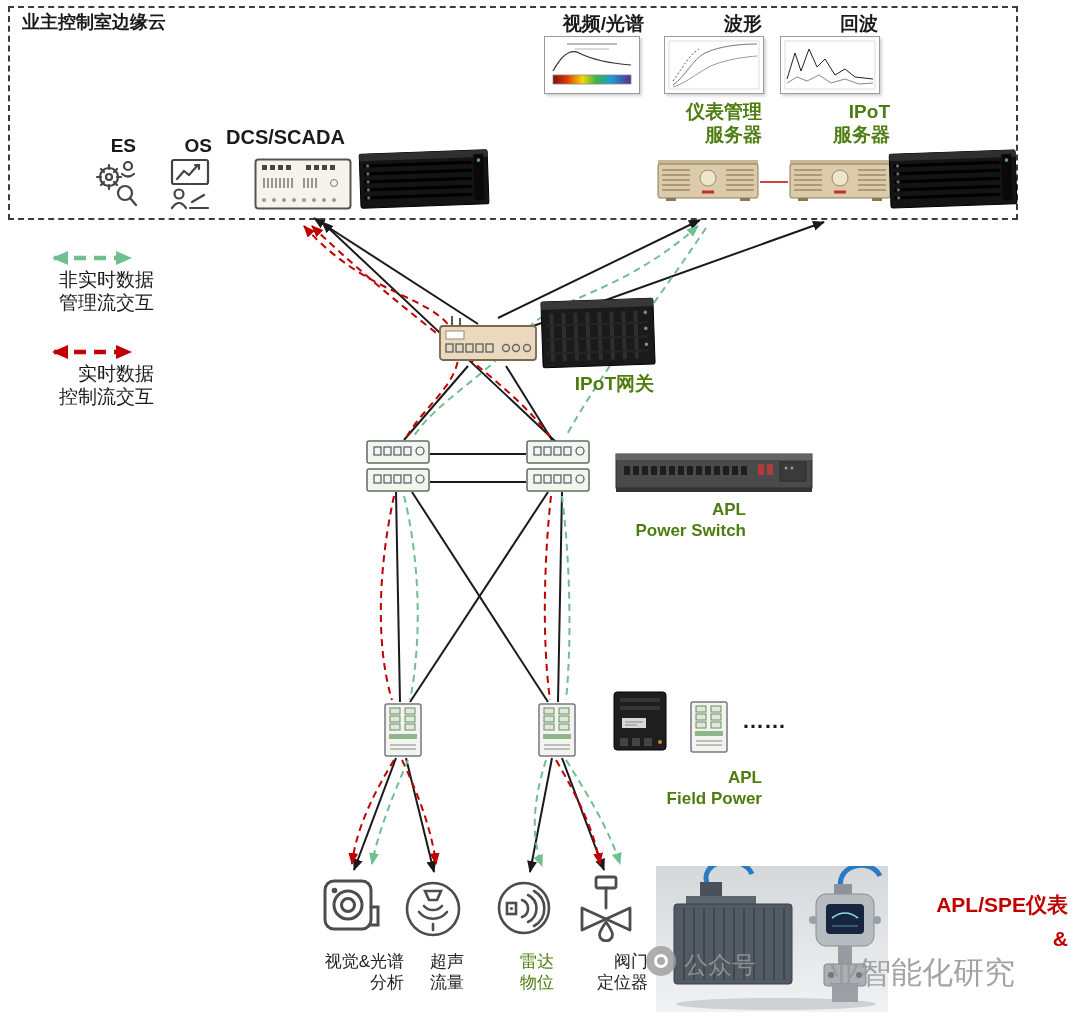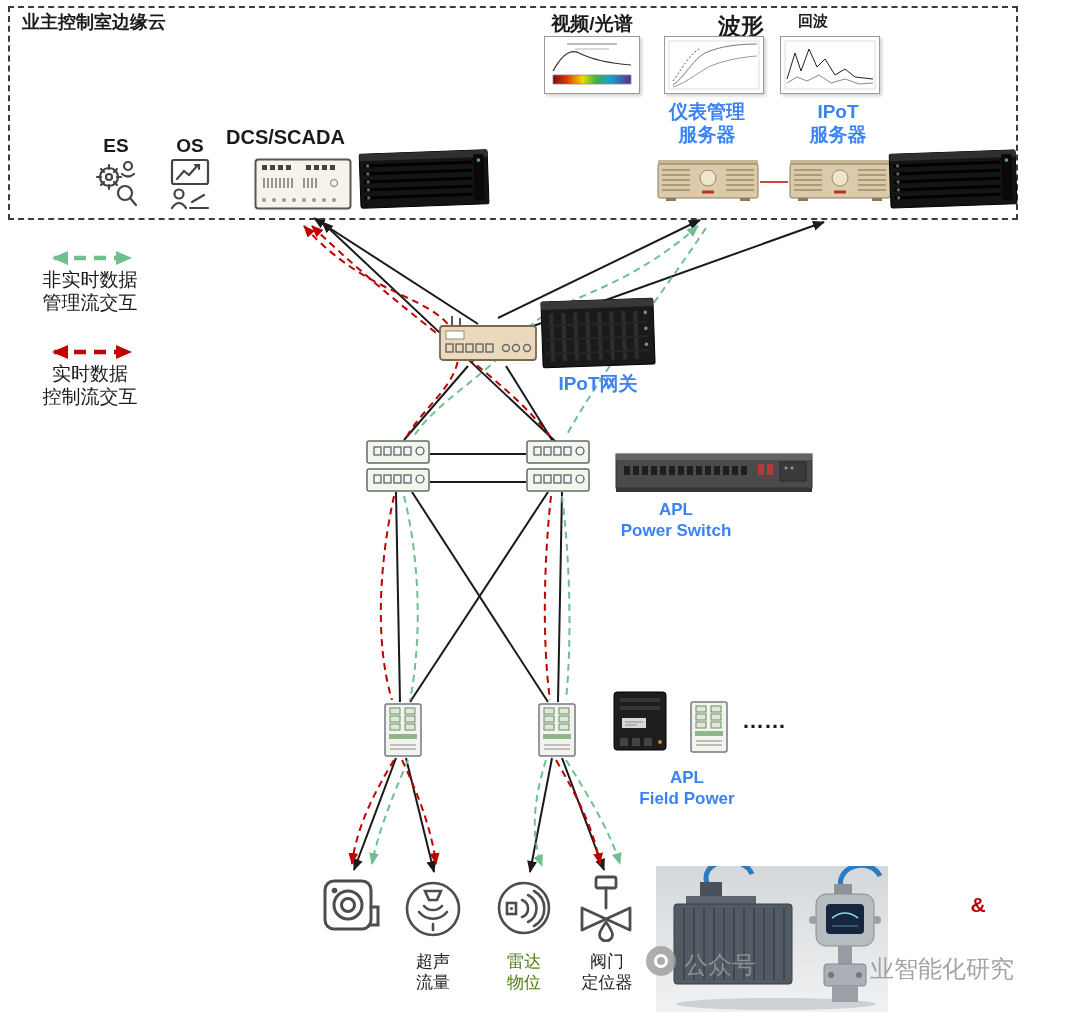--- a/index.html
+++ b/index.html
@@ -1,21 +1,21 @@
 <!DOCTYPE html>
 <html><head>
 <meta charset="utf-8">
 <style>
   html,body{margin:0;padding:0;background:#fff;}
   body{font-family:"Liberation Sans","DejaVu Sans",sans-serif;}
   #canvas{position:relative;width:1080px;height:1019px;background:#fff;overflow:hidden;}
   .lbl{position:absolute;color:#1a1a1a;line-height:1.22;}
   .bold{font-weight:700;}
-  .center{text-align:center;}
-  .orange{color:#3b82f6;}
+  .center{text-align:right;}
+  .orange{color:#4d7c0f;}
   .redtx{color:#C00000;}
   .wm{color:rgba(150,150,150,0.88);}
   .thumb{position:absolute;background:#fff;border:1px solid #999;box-shadow:2px 2px 3px rgba(0,0,0,.18);}
   .dev{position:absolute;}
   svg{display:block;}
   #wires{position:absolute;left:0;top:0;pointer-events:none;}
   .cloud-box{position:absolute;border:2px dashed #3c3c3c;background:transparent;}
   .wm-icon{position:absolute;width:30px;height:30px;border-radius:50%;background:rgba(160,160,160,.85);}
   .wm-icon::after{content:"";position:absolute;left:8px;top:8px;width:14px;height:14px;border:3px solid #fff;border-radius:50%;box-sizing:border-box;}
 </style>
@@ -86,22 +86,22 @@
     <g fill="none">
       <line x1="54" y1="258" x2="130" y2="258" stroke="#6FBF8F" stroke-width="4.5" stroke-dasharray="12 8" marker-start="url(#ag2)" marker-end="url(#ag2)"></line>
       <line x1="54" y1="352" x2="130" y2="352" stroke="#C00000" stroke-width="4.5" stroke-dasharray="12 8" marker-start="url(#ar2)" marker-end="url(#ar2)"></line>
     </g>
   </svg>
 
   <div class="cloud-box" style="left:8px;top:6px;width:1006px;height:210px;"></div>
   <div class="lbl bold" style="left:22px;top:12px;font-size:18px;">业主控制室边缘云</div>
 
   <div class="lbl bold center" style="left:540px;top:12px;width:104px;font-size:19px;">视频/光谱</div>
-  <div class="lbl bold center" style="left:692px;top:12px;width:98px;font-size:23px;">波形</div>
-  <div class="lbl bold center" style="left:764px;top:12px;width:98px;font-size:15px;">回波</div>
+  <div class="lbl bold center" style="left:664px;top:12px;width:98px;font-size:19px;">波形</div>
+  <div class="lbl bold center" style="left:780px;top:12px;width:98px;font-size:19px;">回波</div>
 
   <div class="thumb" style="left:544px;top:36px;width:94px;height:56px;">
     <svg width="94" height="56" viewBox="0 0 94 56">
       <defs>
         <linearGradient id="rb" x1="0" y1="0" x2="1" y2="0">
           <stop offset="0" stop-color="#7a0d0d"></stop>
             <stop offset="0.18" stop-color="#e03a00"></stop>
           <stop offset="0.38" stop-color="#f5d800"></stop>
             <stop offset="0.55" stop-color="#3ab54a"></stop>
           <stop offset="0.75" stop-color="#1c9ad6"></stop>
@@ -502,20 +502,24 @@
   <div class="dev" style="left:574px;top:872px;">
     <svg width="66" height="70" viewBox="0 0 66 70" fill="none" stroke="#4d4d4d" stroke-width="2.8" stroke-linecap="round" stroke-linejoin="round">
       <rect x="22" y="5" width="20" height="11" rx="2"></rect>
       <path d="M32,16 v20"></path>
       <path d="M8,36 L32,47 L8,58 Z"></path>
       <path d="M56,36 L32,47 L56,58 Z"></path>
       <path d="M32,50 c-4.5,6.5 -6.5,9.5 -6.5,12.5 a6.5 6.5 0 0 0 13,0 c0,-3 -2,-6 -6.5,-12.5 z"></path>
     </svg>
   </div>
 
+  <div class="lbl center" style="left:296px;top:952px;width:108px;font-size:17px;color:#222;">
+    <div>视觉&amp;光谱</div>
+    <div>分析</div>
+  </div>
   <div class="lbl center" style="left:402px;top:952px;width:62px;font-size:17px;color:#222;">
     <div>超声</div>
     <div>流量</div>
   </div>
   <div class="lbl center" style="left:494px;top:952px;width:60px;font-size:17px;color:#4d7c0f;">
     <div>雷达</div>
     <div>物位</div>
   </div>
   <div class="lbl center" style="left:566px;top:952px;width:82px;font-size:17px;color:#222;">
     <div>阀门</div>
@@ -562,19 +566,20 @@
       <rect x="182" y="80" width="14" height="18" fill="#969ca1"></rect>
       <rect x="168" y="98" width="42" height="22" rx="3" fill="#aab0b5" stroke="#82888d"></rect>
       <circle cx="175" cy="109" r="3" fill="#71777c"></circle>
         <circle cx="203" cy="109" r="3" fill="#71777c"></circle>
       <rect x="176" y="120" width="26" height="16" fill="#9aa0a5"></rect>
     </svg>
   </div>
 
   <div class="wm-icon" style="left:646px;top:946px;"></div>
   <div class="lbl wm" style="left:684px;top:950px;font-size:24px;">公众号</div>
-  <div class="lbl wm" style="left:870px;top:954px;font-size:24px;">业智能化研究</div>
+  <div class="lbl wm" style="left:829px;top:954px;font-size:31px;">业智能化研究</div>
 
   <div class="lbl bold center redtx" style="left:888px;top:888px;width:180px;font-size:21px;line-height:1.6;">
+    <div>APL/SPE仪表</div>
     <div>&amp;</div>
   </div>
 
 </div>
 
 </body></html>

